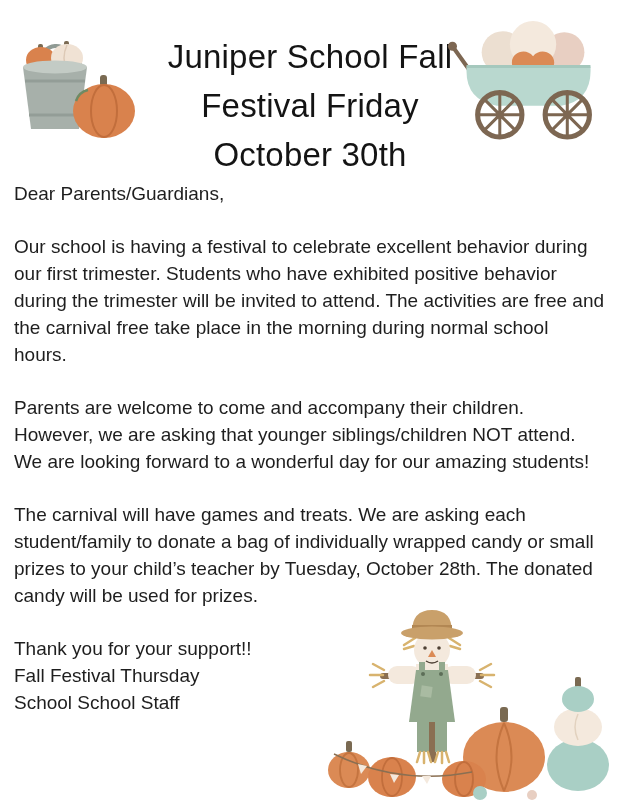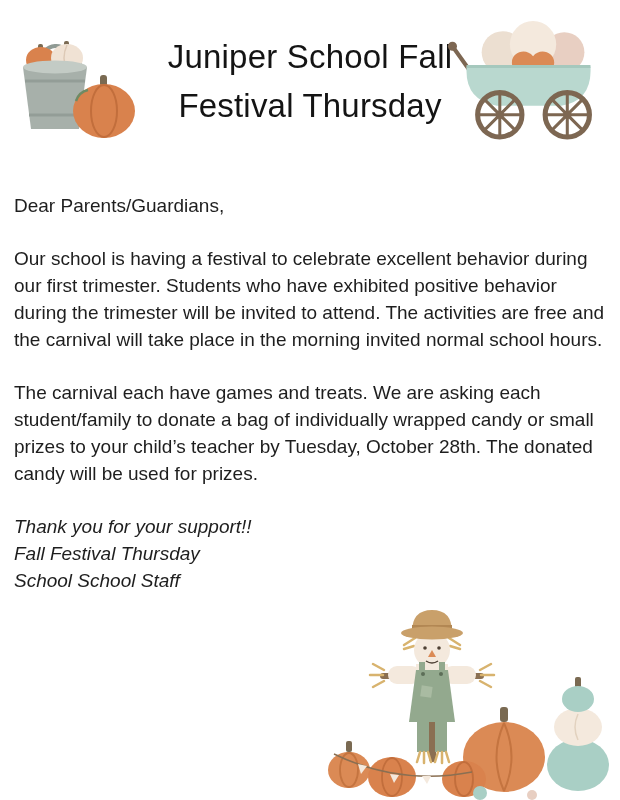--- a/index.html
+++ b/index.html
@@ -16,25 +16,25 @@
   .title {
     position:absolute; top:4px; left:0; width:100%;
     text-align:center; font-size:33px; line-height:49px;
     font-weight:500; color:#141414; letter-spacing:.2px;margin-top:28px;
   }
   .illus { position:absolute; display:block; }
   .illus-bucket    { left:8px;  top:10px;  width:130px; height:130px; }
   .illus-wagon     { right:6px; top:8px;   width:172px; height:136px; }
   .illus-scarecrow { right:0;   bottom:0;  width:300px; height:196px; }
   .letter {
-    position:absolute; top:192px; left:14px; width:592px;
+    position:absolute; top:180px; left:14px; width:592px;
     font-size:19px; line-height:27px; color:#1e1e1e;
   }
   .letter p { margin:0 0 26px 0; }
-  .letter .closing { margin-bottom:0;font-style:italic; }
+  .letter .closing { margin-bottom:0; }
   .u {
     text-decoration-thickness:1.5px;
     text-underline-offset:4px;
   }
 </style>
 </head>
 <body>
 
 <div class="page">
 
@@ -58,21 +58,22 @@
     <g>
       <rect x="92" y="65" width="7" height="14" rx="3" fill="#7a6a52"></rect>
       <ellipse cx="96" cy="101" rx="31" ry="27" fill="#d9824d"></ellipse>
       <ellipse cx="96" cy="101" rx="13" ry="26" fill="none" stroke="#c26e3c" stroke-width="2"></ellipse>
       <path d="M80 80 q-9 2 -12 11" stroke="#6f8a63" stroke-width="2.5" fill="none"></path>
     </g>
   </svg>
 
   <div class="title">
     <div>Juniper School Fall</div>
-    <div>Festival Thursday</div>
+    <div>Festival Friday</div>
+    <div>October 30th</div>
   </div>
 
   <svg class="illus illus-wagon" viewBox="0 0 170 135">
     <g>
       <path d="M30 66 L10 38" stroke="#7d6752" stroke-width="4" stroke-linecap="round"></path>
       <circle cx="10" cy="38" r="4.5" fill="#7d6752"></circle>
     </g>
     <g>
       <circle cx="60" cy="44" r="21" fill="#ecdfd1"></circle>
       <circle cx="121" cy="44" r="20" fill="#e8cfc2"></circle>
@@ -88,22 +89,23 @@
       <circle cx="57" cy="106" r="22" stroke-width="5"></circle>
       <path d="M124 84 V128 M102 106 H146 M108.5 90.5 L139.5 121.5 M139.5 90.5 L108.5 121.5" stroke-width="3"></path>
       <circle cx="124" cy="106" r="22" stroke-width="5"></circle>
       <circle cx="57" cy="106" r="4" fill="#7d6752" stroke="none"></circle>
       <circle cx="124" cy="106" r="4" fill="#7d6752" stroke="none"></circle>
     </g>
   </svg>
 
   <div class="letter">
     <p>Dear Parents/Guardians,</p>
-    <p>Our school is having a festival to celebrate excellent behavior during our first trimester. Students who have exhibited positive behavior during the trimester will be invited to attend. The activities are free and the carnival will take place in the morning invited normal school hours.</p>
-    <p><span>The carnival each have games and treats. </span><span class="u">We are asking each student/family to donate a bag of individually wrapped candy or small prizes to your child’s teacher by Tuesday, October 28th.  The donated candy will be used for prizes</span><span>.</span></p>
+    <p>Our school is having a festival to celebrate excellent behavior during our first trimester. Students who have exhibited positive behavior during the trimester will be invited to attend. The activities are free and the carnival free take place in the morning during normal school hours.</p>
+    <p>Parents are welcome to come and accompany their children. However, we are asking that younger siblings/children NOT attend. We are looking forward to a wonderful day for our amazing students!</p>
+    <p><span>The carnival will have games and treats. </span><span class="u">We are asking each student/family to donate a bag of individually wrapped candy or small prizes to your child’s teacher by Tuesday, October 28th.  The donated candy will be used for prizes</span><span>.</span></p>
     <p class="closing">
       <span>Thank you for your support!!</span><br>
       <span>Fall Festival Thursday</span><br>
       <span>School School Staff</span>
     </p>
   </div>
 
   <svg class="illus illus-scarecrow" viewBox="0 0 300 196">
     <g>
       <rect x="109" y="28" width="7" height="130" rx="3" fill="#8a6f52"></rect>

